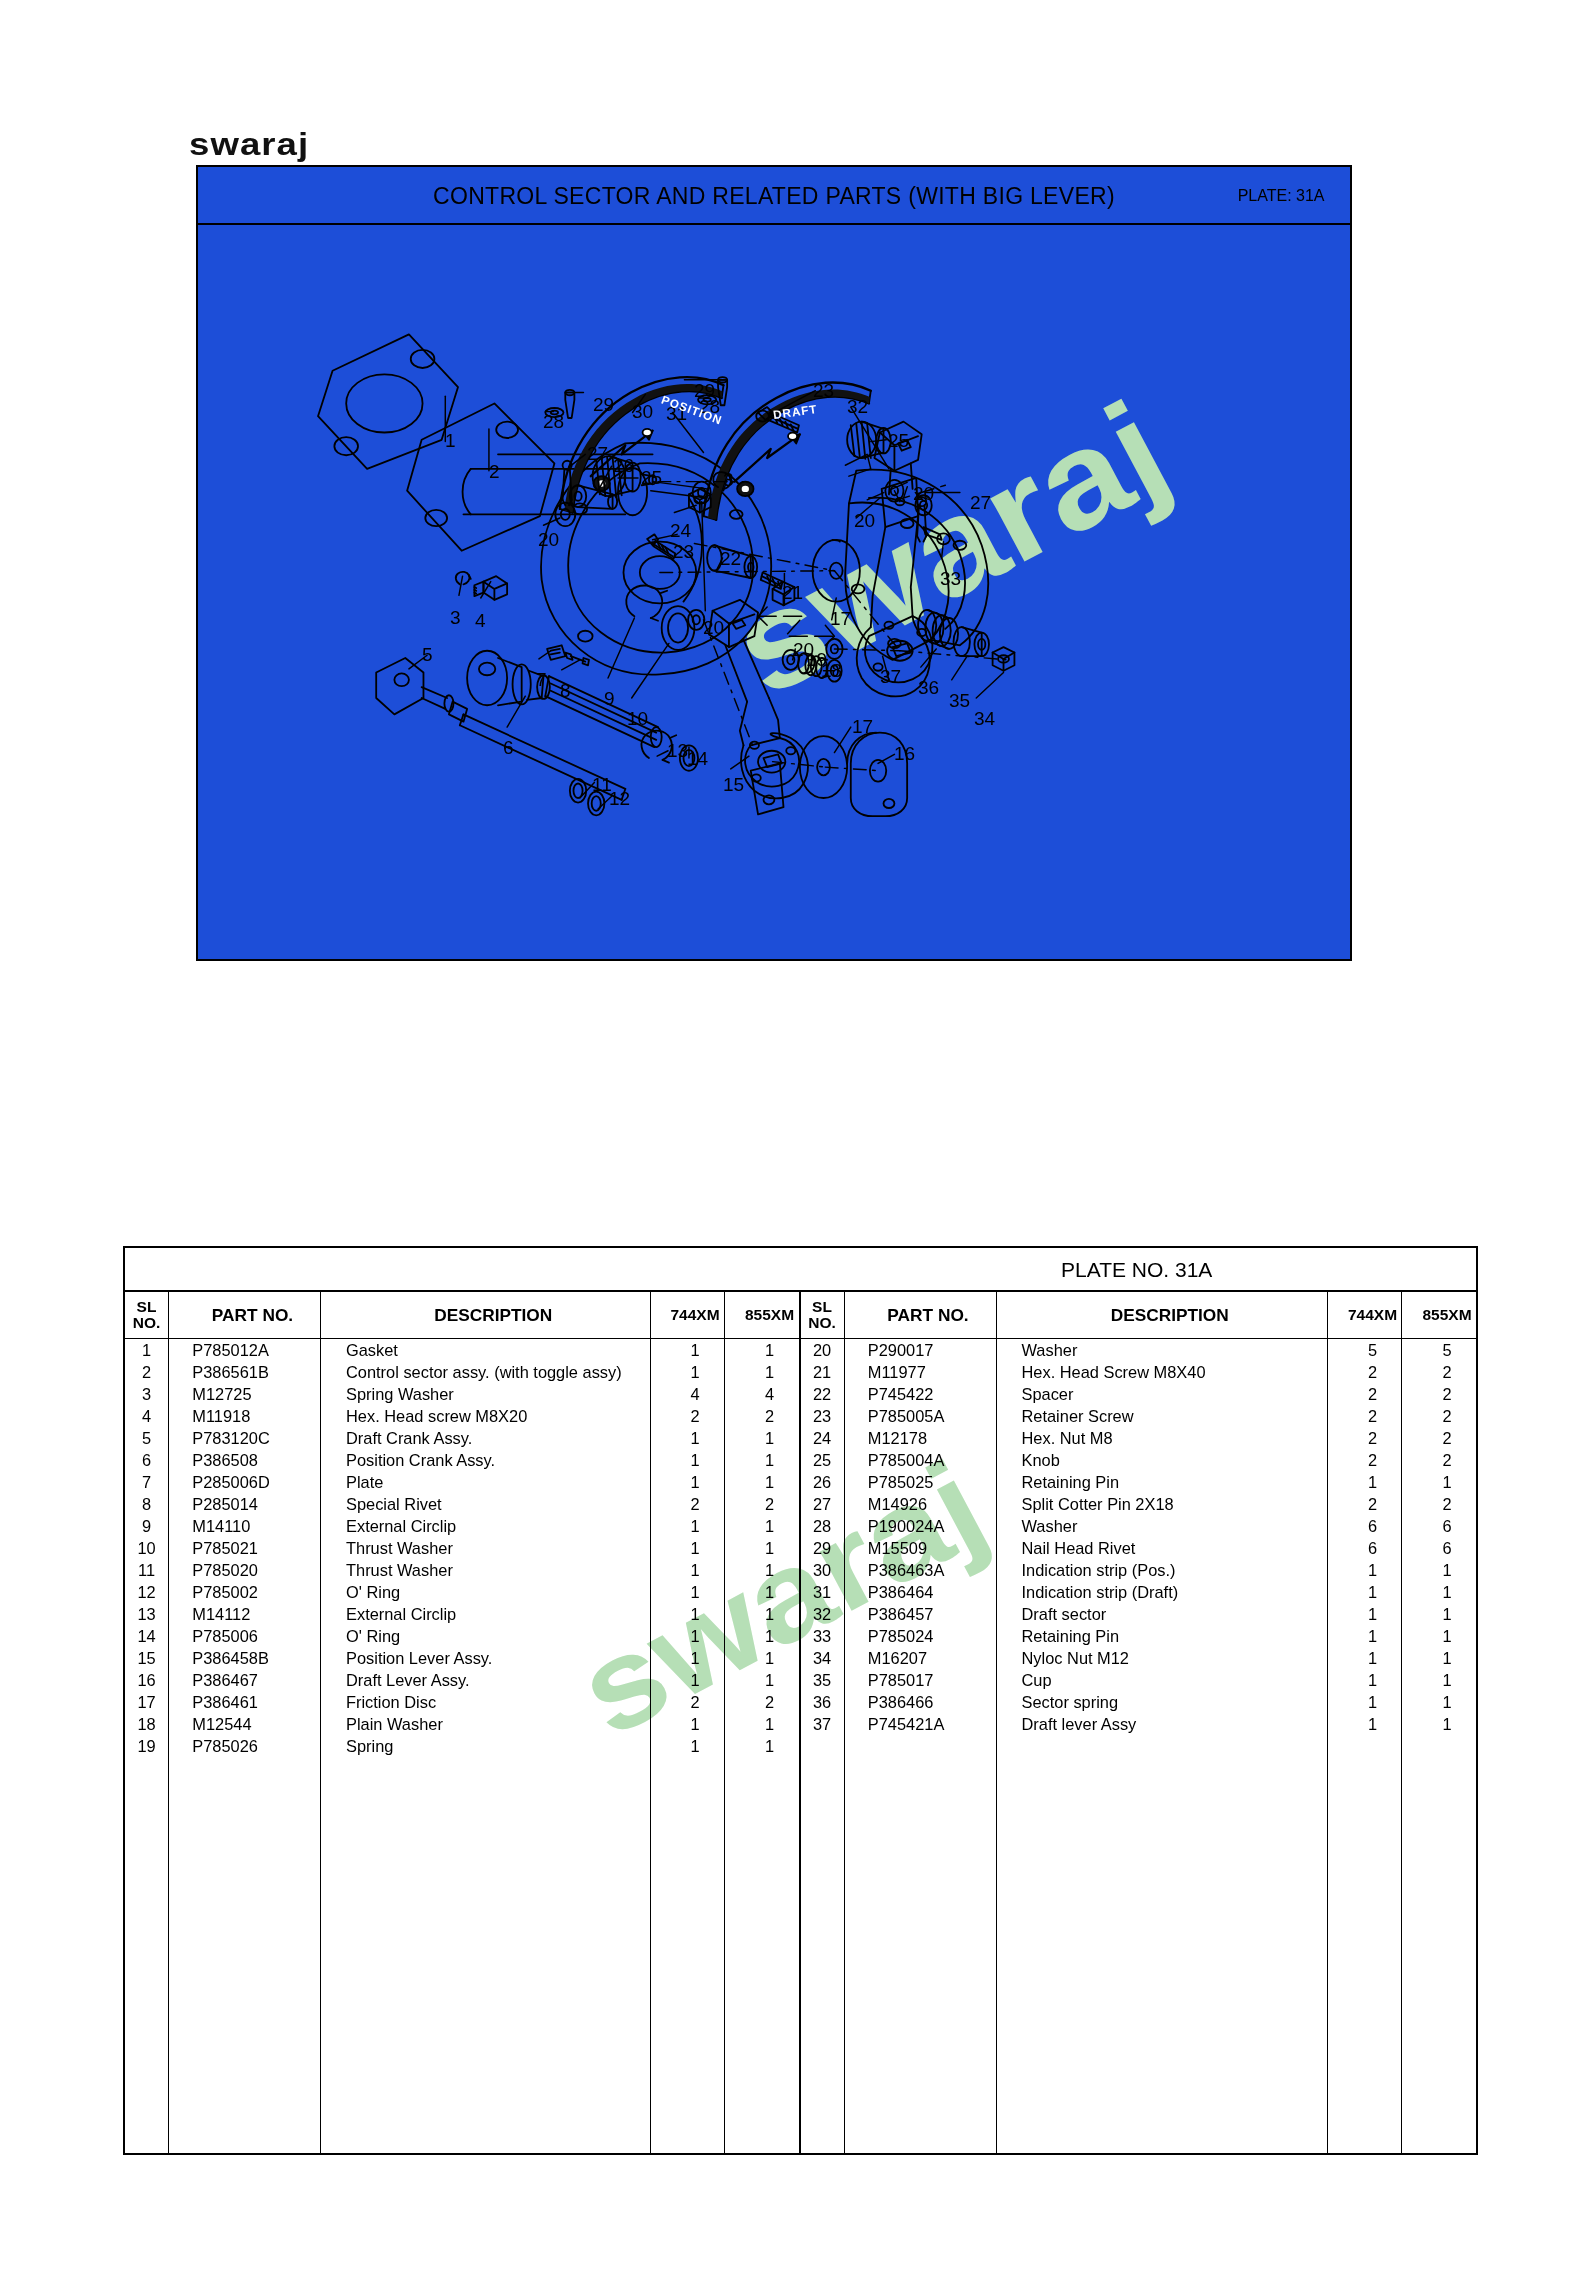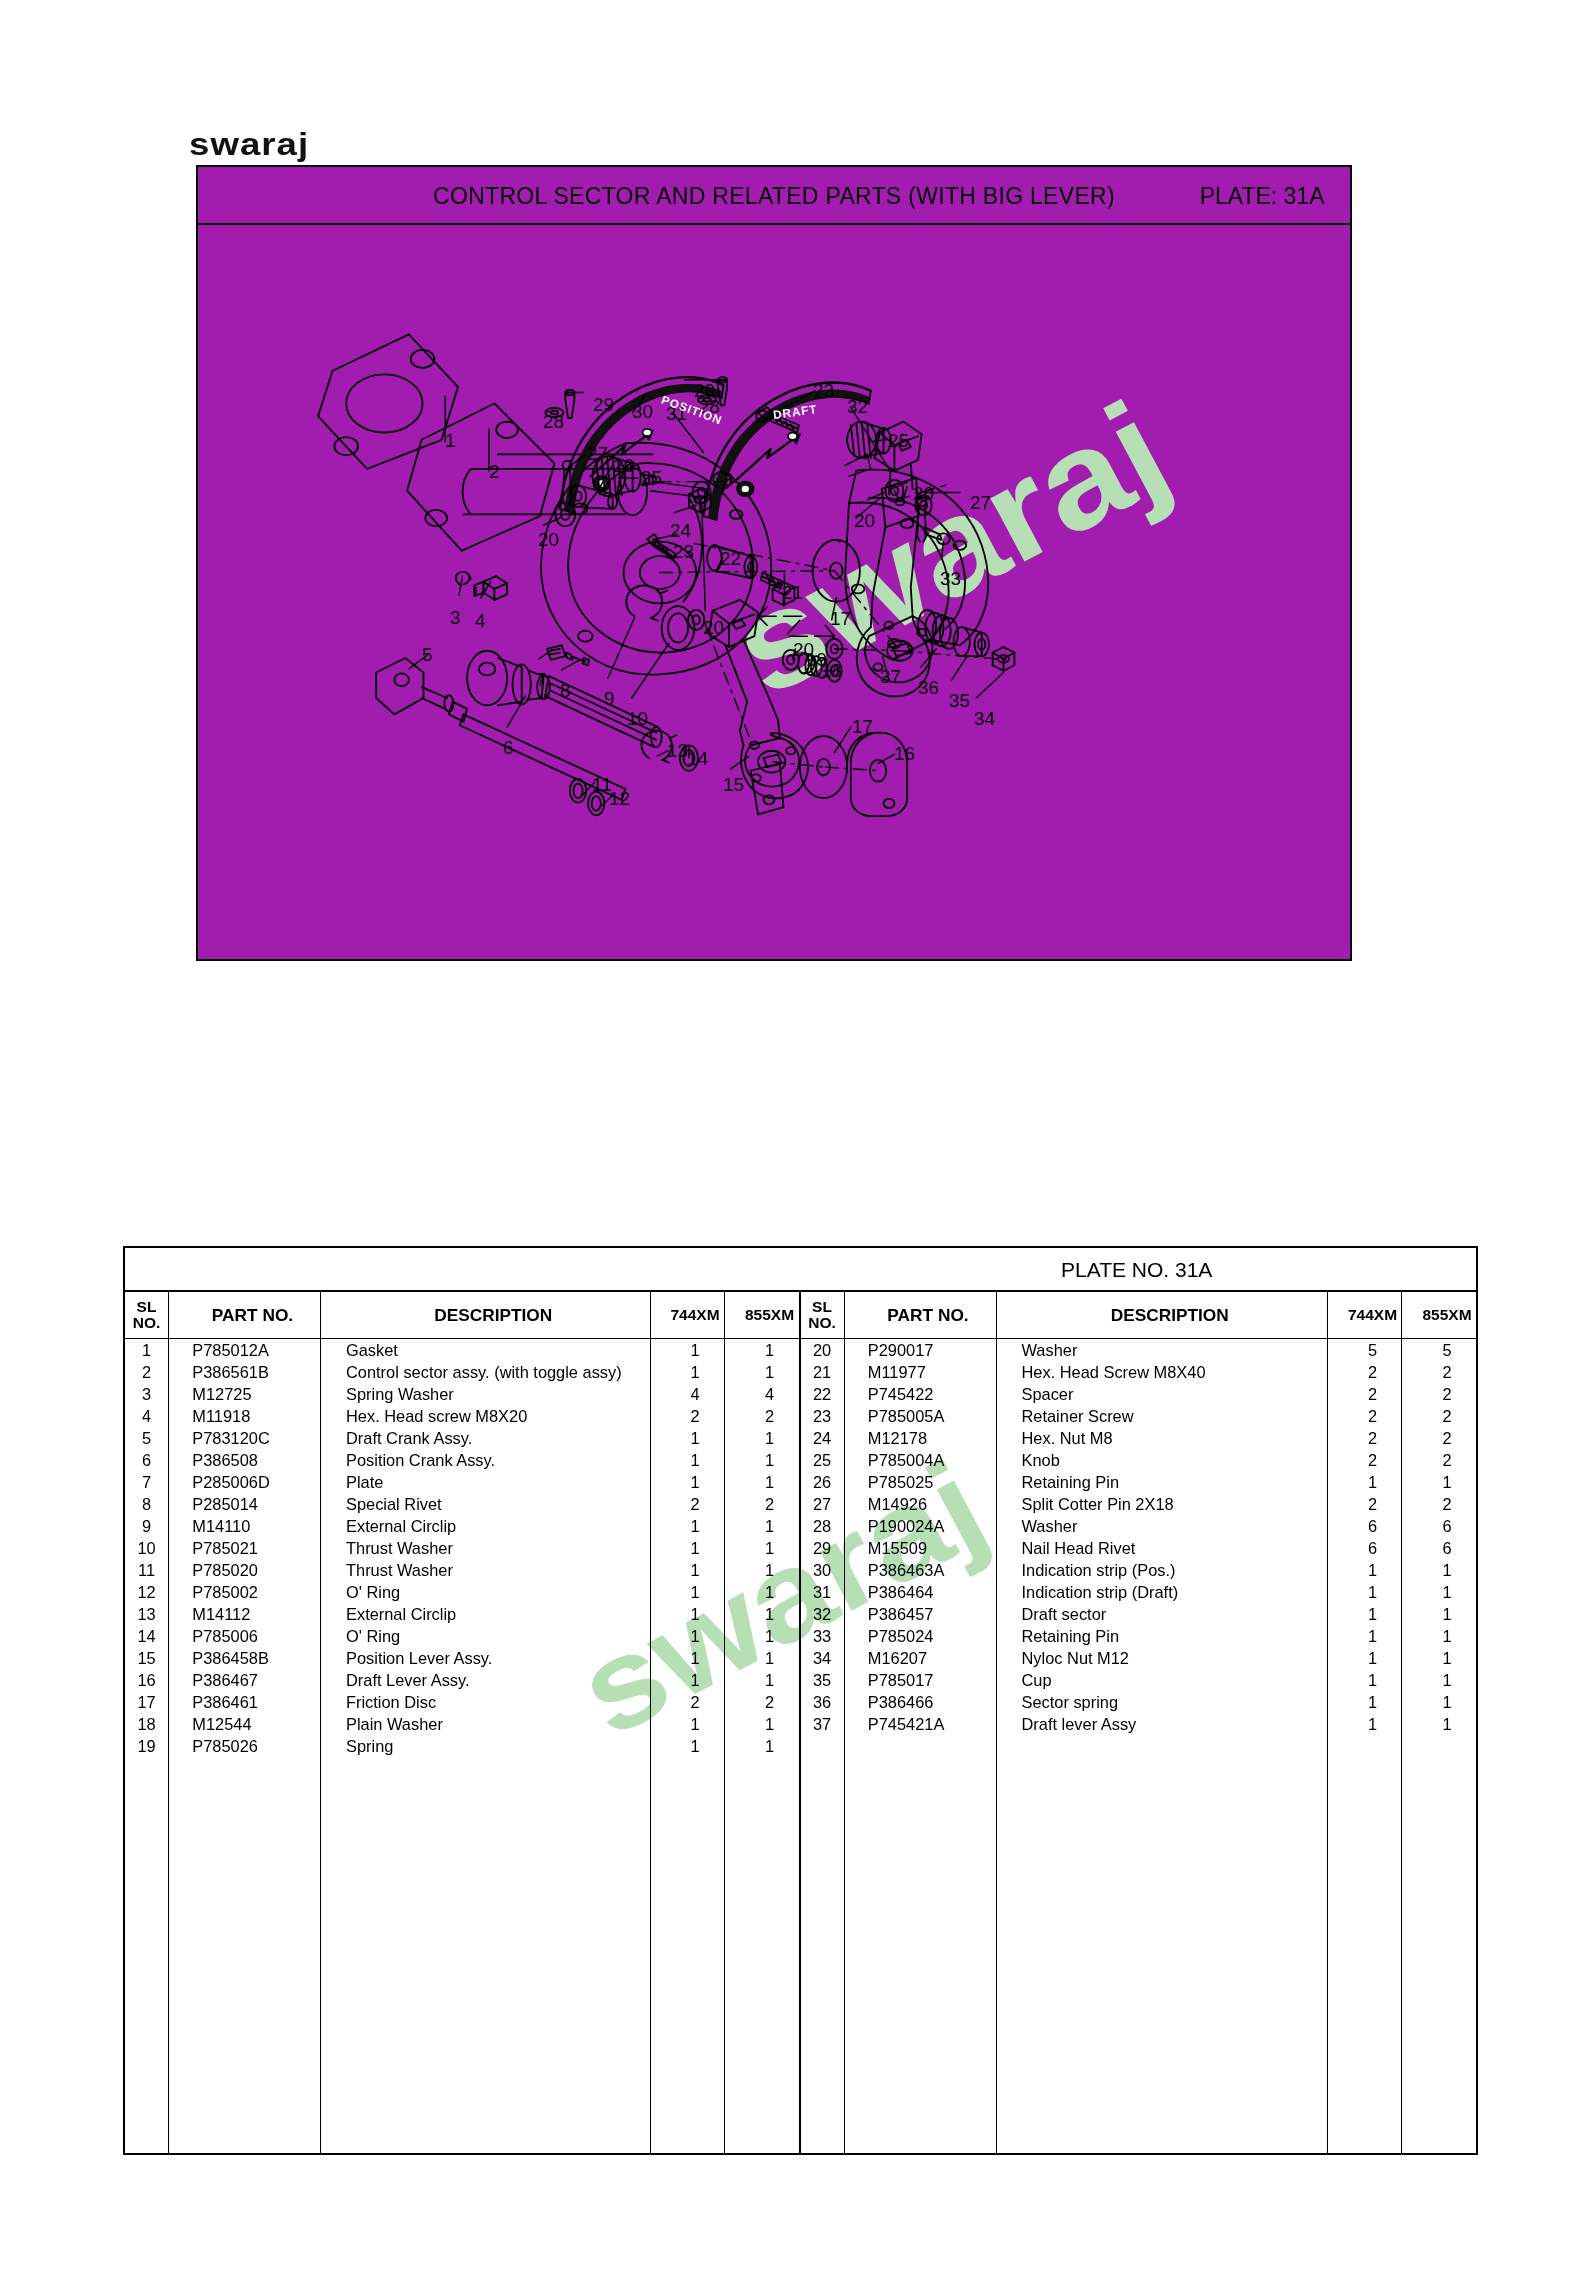--- a/index.html
+++ b/index.html
@@ -30,41 +30,41 @@
     transform-origin:left center;
     line-height:36px;
   }
 
   
   #diagram-panel {
     position:absolute;
     left:196px; top:165px;
     width:1156px; height:796px;
     border:2.7px solid #000;
-    background:#a21caf;
+    background:#1d4ed8;
   }
   #diagram-header {
     position:relative;
     height:58px;
     border-bottom:2.7px solid #000;
   }
   #diagram-title {
     position:absolute;
     left:0; right:0; top:0;
     text-align:center;
     line-height:58px;
     font-size:23px;
     letter-spacing:0.3px;
     white-space:nowrap;
   }
   #diagram-plate {
     position:absolute;
     right:25.5px; top:0;
     line-height:58px;
-    font-size:23px;
+    font-size:16px;
     white-space:nowrap;
   }
   #diagram-canvas {
     position:relative;
     width:100%; height:736px;
     overflow:hidden;
   }
   #diagram-canvas svg { display:block; }
 
   

